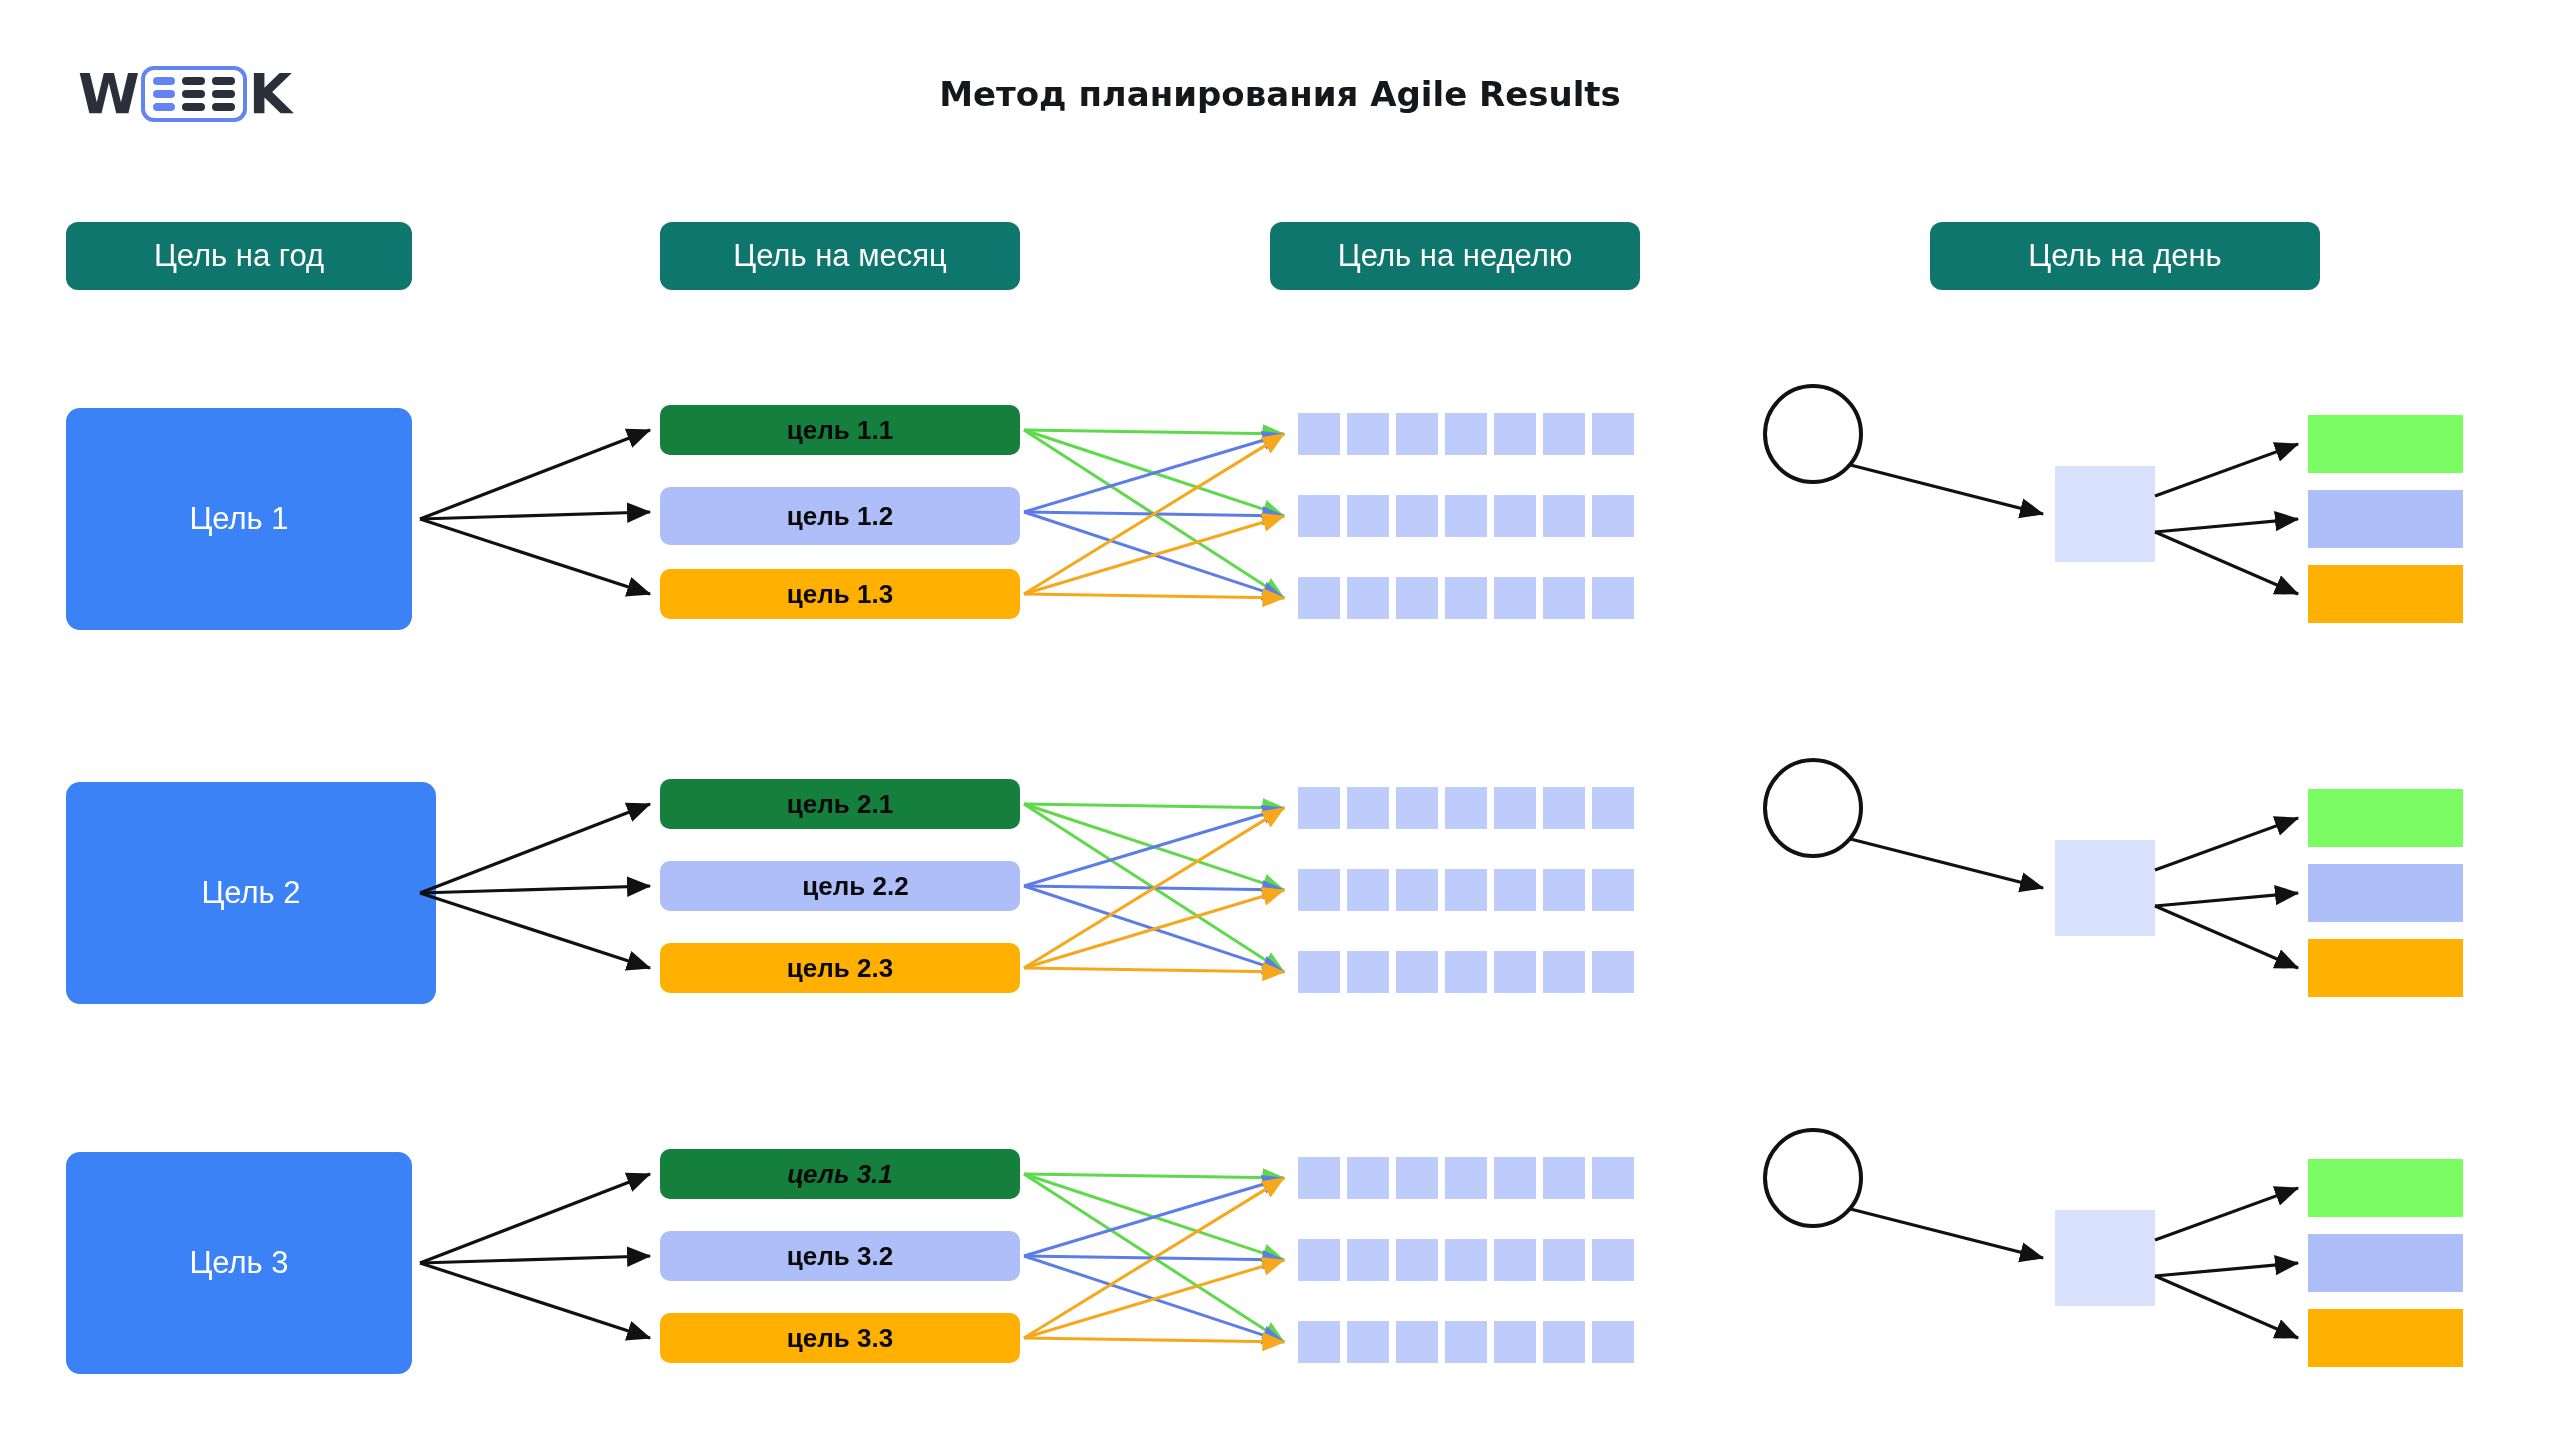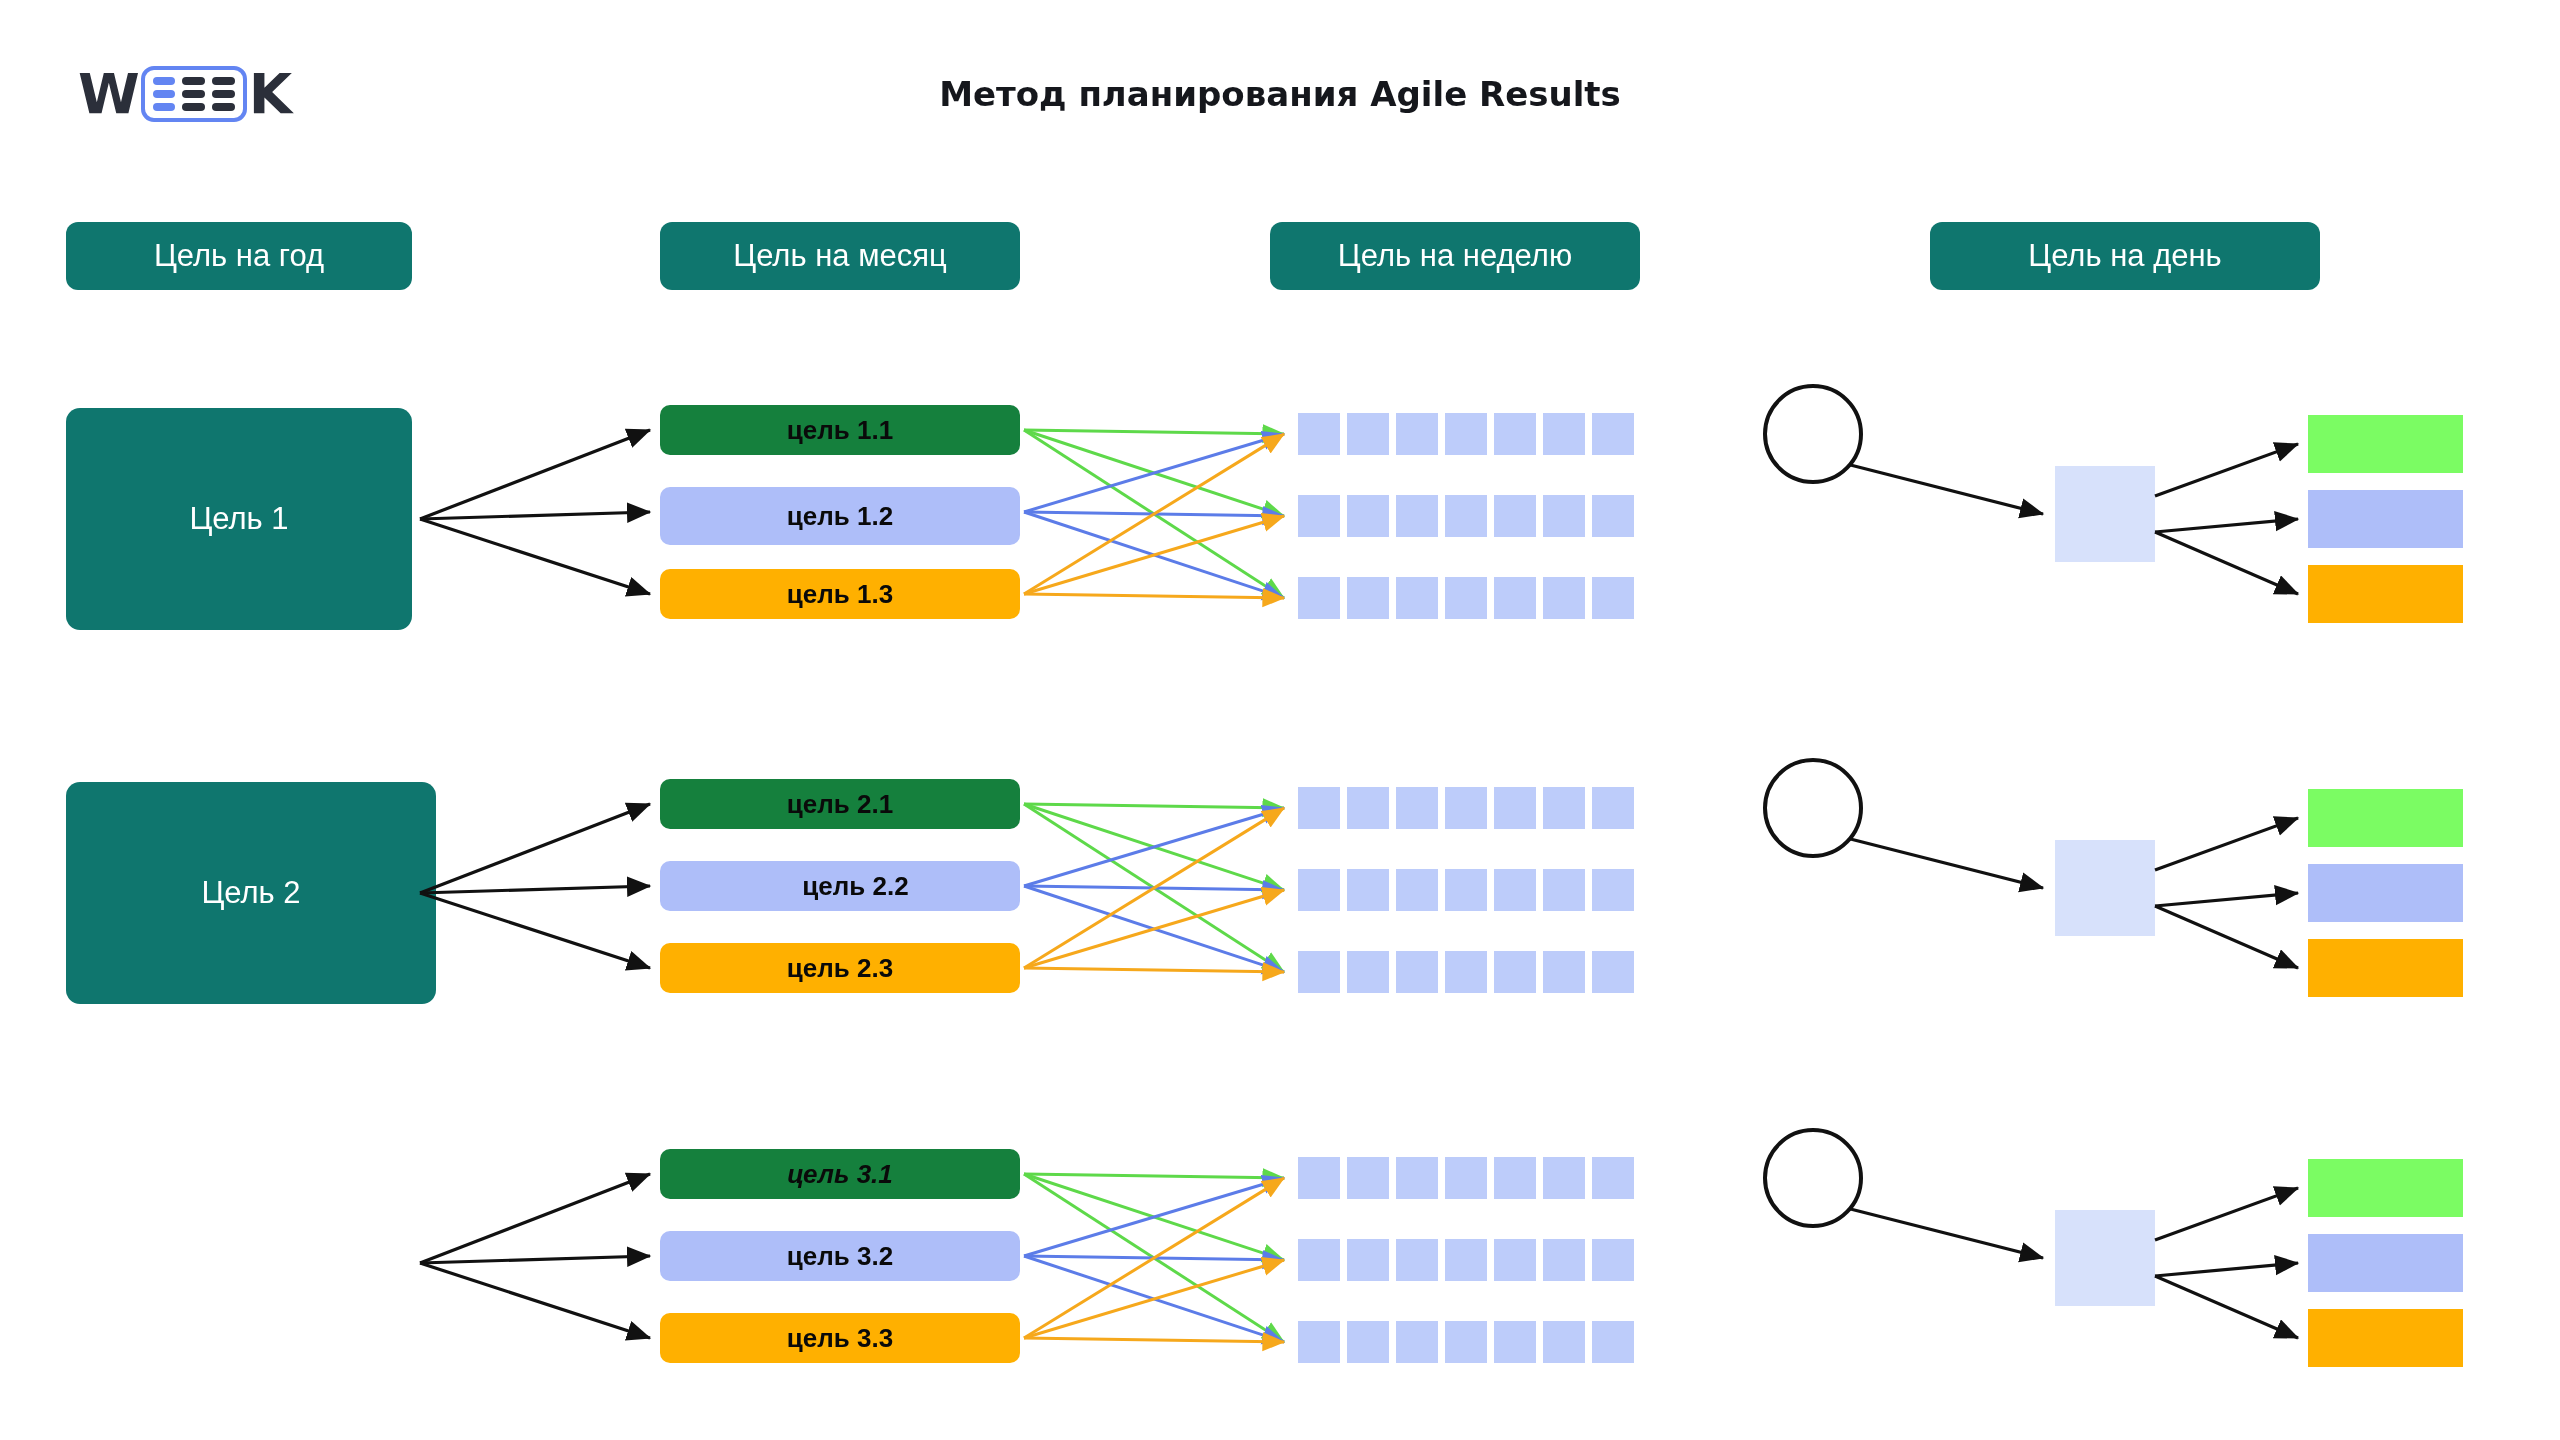--- a/index.html
+++ b/index.html
@@ -89,21 +89,21 @@
     font-size: 31px;
     display: flex;
     align-items: center;
     justify-content: center;
     box-sizing: border-box;
   }
 
   
   .year-card {
     position: absolute;
-    background: #0f766e;
+    background: #3b82f6;
     border-radius: 14px;
     color: #ffffff;
     font-size: 31px;
     display: flex;
     align-items: center;
     justify-content: center;
   }
 
   
   .month-bar {
@@ -187,20 +187,21 @@
 
   <div class="title">Метод планирования Agile Results</div>
 
   <div class="col-header" id="hdr-0" style="left: 66px; top: 222px; width: 346px;">Цель на год</div>
   <div class="col-header" id="hdr-2" style="left: 1270px; top: 222px; width: 370px;">Цель на неделю</div>
   <div class="col-header" id="hdr-1" style="left: 660px; top: 222px; width: 360px;">Цель на месяц</div>
   <div class="col-header" id="hdr-3" style="left: 1930px; top: 222px; width: 390px;">Цель на день</div>
 
   <div class="year-card" id="year-0" style="left: 66px; top: 408px; width: 346px; height: 222px;">Цель 1</div>
   <div class="year-card" id="year-1" style="left: 66px; top: 782px; width: 370px; height: 222px;">Цель 2</div>
+  <div class="year-card" id="year-2" style="left: 66px; top: 1152px; width: 346px; height: 222px;">Цель 3</div>
 
   <div class="month-bar green" id="m-0-0" style="left: 660px; top: 405px; width: 360px; height: 50px;">цель 1.1</div>
   <div class="month-bar blue" id="m-0-1" style="left: 660px; top: 487px; width: 360px; height: 58px;">цель 1.2</div>
   <div class="month-bar orange" id="m-0-2" style="left: 660px; top: 569px; width: 360px; height: 50px;">цель 1.3</div>
 
   <div class="month-bar green" id="m-1-0" style="left: 660px; top: 779px; width: 360px; height: 50px;">цель 2.1</div>
   <div class="month-bar blue" id="m-1-1" style="left: 660px; top: 861px; width: 360px; height: 50px; padding-left: 31px;">цель 2.2</div>
   <div class="month-bar orange" id="m-1-2" style="left: 660px; top: 943px; width: 360px; height: 50px;">цель 2.3</div>
 
   <div class="month-bar green" id="m-2-0" style="left: 660px; top: 1149px; width: 360px; height: 50px; font-style: italic;">цель 3.1</div>

